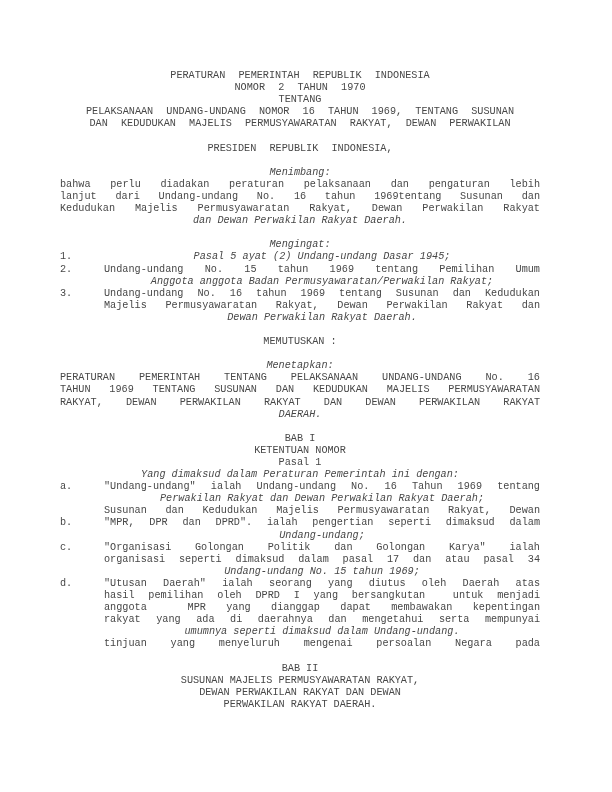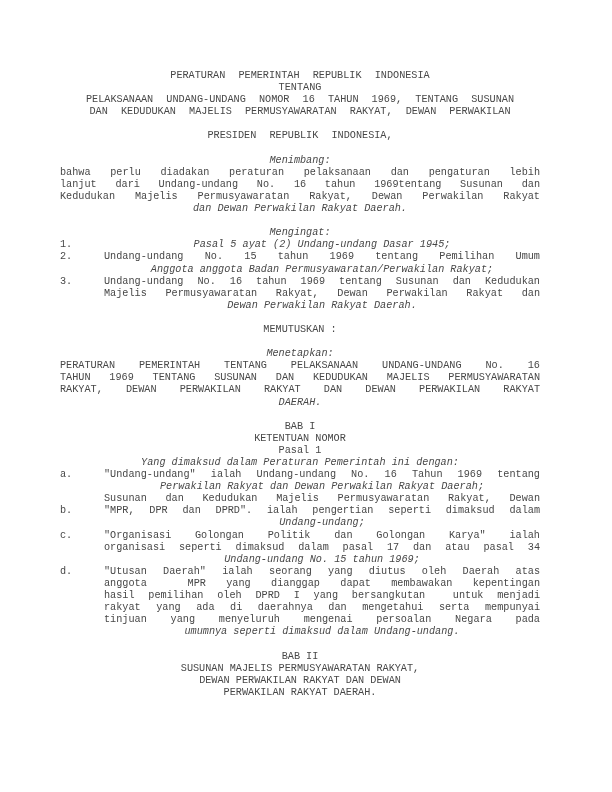--- a/index.html
+++ b/index.html
@@ -28,20 +28,21 @@
   .list-marker { flex: 0 0 44px; width: 44px; white-space: pre; }
   .list-item-body { flex: 1 1 auto; min-width: 0; }
 </style>
 </head>
 <body>
 
 <div class="page">
   <div class="content">
       <div class="block">
         <div class="text-line center spread">PERATURAN PEMERINTAH REPUBLIK INDONESIA</div>
+        <div class="text-line center spread">NOMOR 2 TAHUN 1970</div>
         <div class="text-line center spread">TENTANG</div>
         <div class="text-line center spread">PELAKSANAAN UNDANG-UNDANG NOMOR 16 TAHUN 1969, TENTANG SUSUNAN</div>
         <div class="text-line center spread">DAN KEDUDUKAN MAJELIS PERMUSYAWARATAN RAKYAT, DEWAN PERWAKILAN</div>
       </div>
       <div class="line-spacer"></div>
       <div class="block">
         <div class="text-line center spread">PRESIDEN REPUBLIK INDONESIA,</div>
       </div>
       <div class="line-spacer"></div>
       <div class="block">
@@ -124,25 +125,25 @@
           <div class="list-item-body">
             <div class="text-line just">"Organisasi Golongan Politik dan Golongan Karya" ialah</div>
             <div class="text-line just">organisasi seperti dimaksud dalam pasal 17 dan atau pasal 34</div>
             <div class="text-line left">Undang-undang No. 15 tahun 1969;</div>
           </div>
         </div>
         <div class="list-item">
           <div class="list-marker">d.</div>
           <div class="list-item-body">
             <div class="text-line just">"Utusan Daerah" ialah seorang yang diutus oleh Daerah atas</div>
+            <div class="text-line just">hasil pemilihan oleh DPRD I yang bersangkutan  untuk menjadi</div>
             <div class="text-line just">anggota  MPR yang dianggap dapat membawakan kepentingan</div>
-            <div class="text-line just">hasil pemilihan oleh DPRD I yang bersangkutan  untuk menjadi</div>
             <div class="text-line just">rakyat yang ada di daerahnya dan mengetahui serta mempunyai</div>
+            <div class="text-line left">umumnya seperti dimaksud dalam Undang-undang.</div>
             <div class="text-line just">tinjuan yang menyeluruh mengenai persoalan Negara pada</div>
-            <div class="text-line left">umumnya seperti dimaksud dalam Undang-undang.</div>
           </div>
         </div>
       </div>
       <div class="line-spacer"></div>
       <div class="block">
         <div class="text-line center">BAB II</div>
         <div class="text-line center">SUSUNAN MAJELIS PERMUSYAWARATAN RAKYAT,</div>
         <div class="text-line center">DEWAN PERWAKILAN RAKYAT DAN DEWAN</div>
         <div class="text-line center">PERWAKILAN RAKYAT DAERAH.</div>
       </div>

